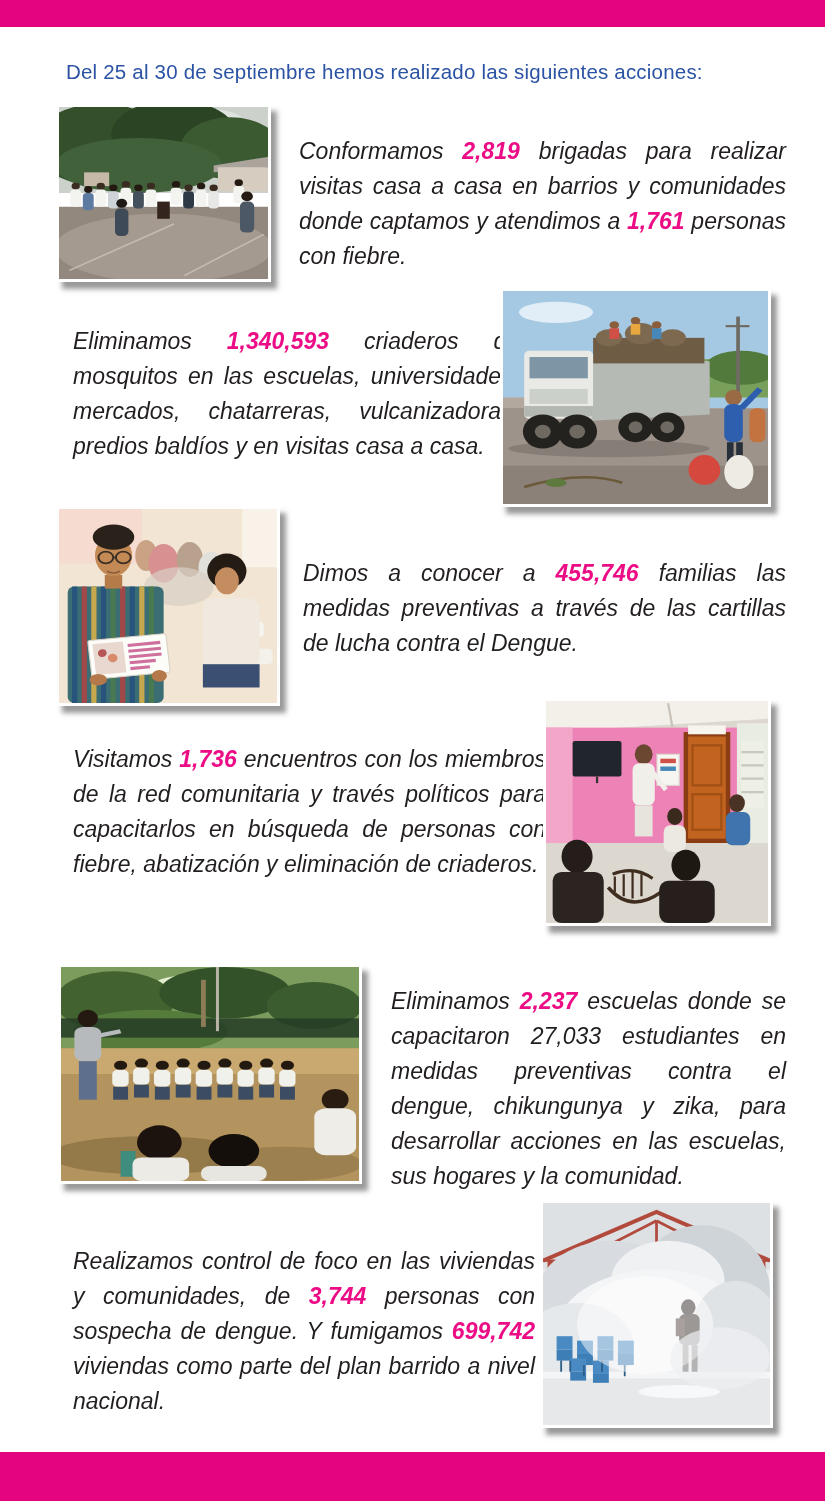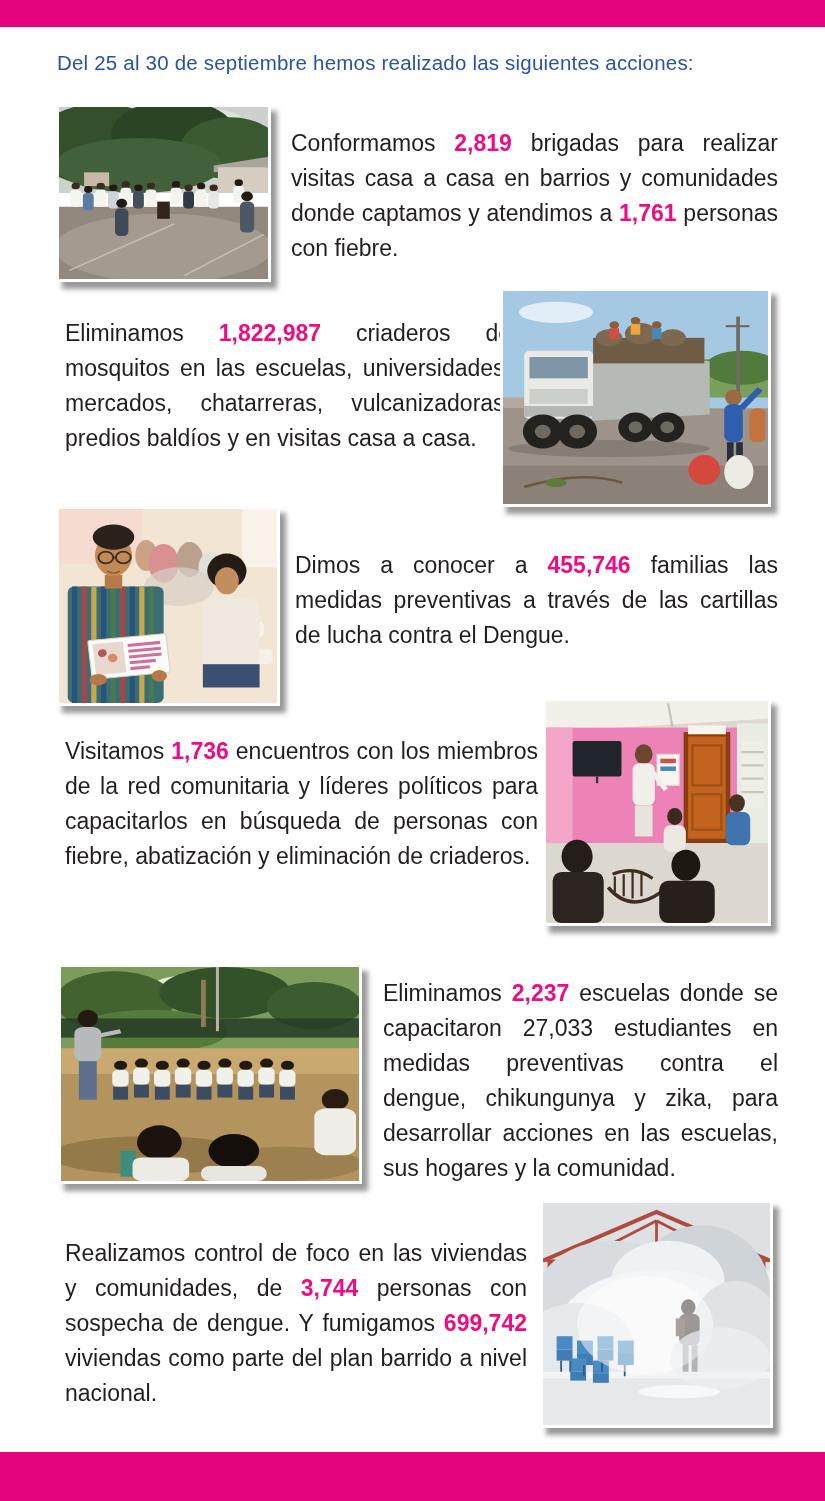--- a/index.html
+++ b/index.html
@@ -1,25 +1,25 @@
 <!DOCTYPE html>
 <html lang="es" style="--bar-color: #e40480; --highlight-color: #ec0d86; --title-color: #2b53a4; --body-color: #221e1f;"><head>
 <meta charset="utf-8">
 <style>
   html,body{margin:0;padding:0;background:#ffffff;}
   #page{position:relative;width:825px;height:1501px;background:#ffffff;overflow:hidden;
         font-family:"Liberation Sans","DejaVu Sans",sans-serif;}
   .bar{position:absolute;left:0;width:825px;background:var(--bar-color,#e40480);}
   #topbar{top:0;height:27px;}
   #bottombar{top:1452px;height:49px;}
-  h1.title{position:absolute;left:57px;top:48px;width:725px;margin:0;
+  h1.title{position:absolute;left:57px;top:48px;width:725px;margin:9px;
            font-size:20.5px;font-weight:400;letter-spacing:.2px;line-height:30px;
            color:var(--title-color,#2b53a4);}
-  p.body{position:absolute;margin:8px;font-size:23px;line-height:35px;
-         color:var(--body-color,#221e1f);text-align:justify;}
+  p.body{position:absolute;margin:16px;font-size:23px;line-height:35px;
+         color:var(--body-color,#221e1f);text-align:justify;font-style:italic;}
   p.body .hl{color:var(--highlight-color,#ec0d86);font-weight:bold;}
   figure.photo{position:absolute;margin:0;background:#ffffff;padding:3px;box-sizing:border-box;
                box-shadow:6px 7px 5px rgba(70,70,70,.55);}
   figure.photo svg{display:block;width:100%;height:100%;}
 </style>
 </head>
 <body>
 
 <div id="page">
 
@@ -70,21 +70,21 @@
           <rect x="83.4" y="46" width="5.2" height="10" rx="2" fill="#f3f3f0"></rect>
         <circle cx="30" cy="56" r="2.6" fill="#1f1a16"></circle>
           <rect x="26.8" y="59" width="6.4" height="16" rx="2.4" fill="#3e4a57"></rect>
         <circle cx="90" cy="52" r="2.8" fill="#241a12"></circle>
           <rect x="86.6" y="55" width="6.8" height="18" rx="2.6" fill="#4c5866"></rect>
       </g>
     </svg>
   </figure>
   <p class="body" style="left:283px;top:118px;width:487px"><span>Conformamos </span><span class="hl">2,819</span><span> brigadas para realizar visitas casa a casa en barrios y comunidades donde captamos y atendimos a </span><span class="hl">1,761</span><span> personas con fiebre.</span></p>
 
-  <p class="body" style="left:57px;top:308px;width:446px"><span>Eliminamos </span><span class="hl">1,822,987</span><span> criaderos de mosquitos en las escuelas, universidades, mercados, chatarreras, vulcanizadoras, predios baldíos y en visitas casa a casa.</span></p>
+  <p class="body" style="left:57px;top:308px;width:446px"><span>Eliminamos </span><span class="hl">1,340,593</span><span> criaderos de mosquitos en las escuelas, universidades, mercados, chatarreras, vulcanizadoras, predios baldíos y en visitas casa a casa.</span></p>
   <figure class="photo" style="left:500px;top:288px;width:271px;height:219px">
     <svg viewBox="0 0 100 100" preserveAspectRatio="none">
       <rect x="0" y="0" width="100" height="55" fill="#a6c9e3"></rect>
       <ellipse cx="20" cy="10" rx="14" ry="5" fill="#e8f1f8" opacity=".9"></ellipse>
       <rect x="0" y="50" width="70" height="6" fill="#b3a89d"></rect>
       <rect x="70" y="32" width="30" height="18" fill="#79a05b"></rect>
       <ellipse cx="90" cy="36" rx="14" ry="8" fill="#527a3c"></ellipse>
       <rect x="0" y="55" width="100" height="45" fill="#9d938b"></rect>
       <rect x="0" y="82" width="100" height="18" fill="#8b8178"></rect>
       <rect x="88" y="12" width="1.4" height="38" fill="#6f6b64"></rect>
@@ -169,21 +169,21 @@
         <rect x="32" y="75.5" width="15" height="1.6" fill="#cf6f9d"></rect>
         <rect x="32" y="78.5" width="12" height="1.6" fill="#cf6f9d"></rect>
         <rect x="32" y="81.5" width="9" height="1.6" fill="#cf6f9d"></rect>
       </g>
       <ellipse cx="18" cy="88" rx="4" ry="3" fill="#b5784a"></ellipse>
       <ellipse cx="46" cy="86" rx="3.5" ry="3" fill="#b5784a"></ellipse>
     </svg>
   </figure>
   <p class="body" style="left:287px;top:540px;width:483px"><span>Dimos a conocer a </span><span class="hl">455,746</span><span> familias las medidas preventivas a través de las cartillas de lucha contra el Dengue.</span></p>
 
-  <p class="body" style="left:57px;top:726px;width:473px"><span>Visitamos </span><span class="hl">1,736</span><span> encuentros con los miembros de la red comunitaria y líderes políticos para capacitarlos en búsqueda de personas con fiebre, abatización y eliminación de criaderos.</span></p>
+  <p class="body" style="left:57px;top:726px;width:473px"><span>Visitamos </span><span class="hl">1,736</span><span> encuentros con los miembros de la red comunitaria y través políticos para capacitarlos en búsqueda de personas con fiebre, abatización y eliminación de criaderos.</span></p>
   <figure class="photo" style="left:543px;top:698px;width:228px;height:228px">
     <svg viewBox="0 0 100 100" preserveAspectRatio="none">
       <rect x="0" y="0" width="100" height="100" fill="#dcd7cf"></rect>
       <polygon points="0,0 100,0 100,8 0,14" fill="#f3f0ea"></polygon>
       <rect x="0" y="12" width="100" height="52" fill="#ec82b5"></rect>
       <rect x="0" y="12" width="12" height="52" fill="#f3a6c8"></rect>
       <rect x="86" y="10" width="14" height="60" fill="#e9ece2"></rect>
       <path d="M55 1 L57 12" stroke="#c8c2b8" stroke-width="1" fill="none"></path>
       <rect x="12" y="18" width="22" height="16" rx="1" fill="#20262b"></rect>
       <path d="M23 34 L23 37" stroke="#333333" stroke-width="1"></path>

